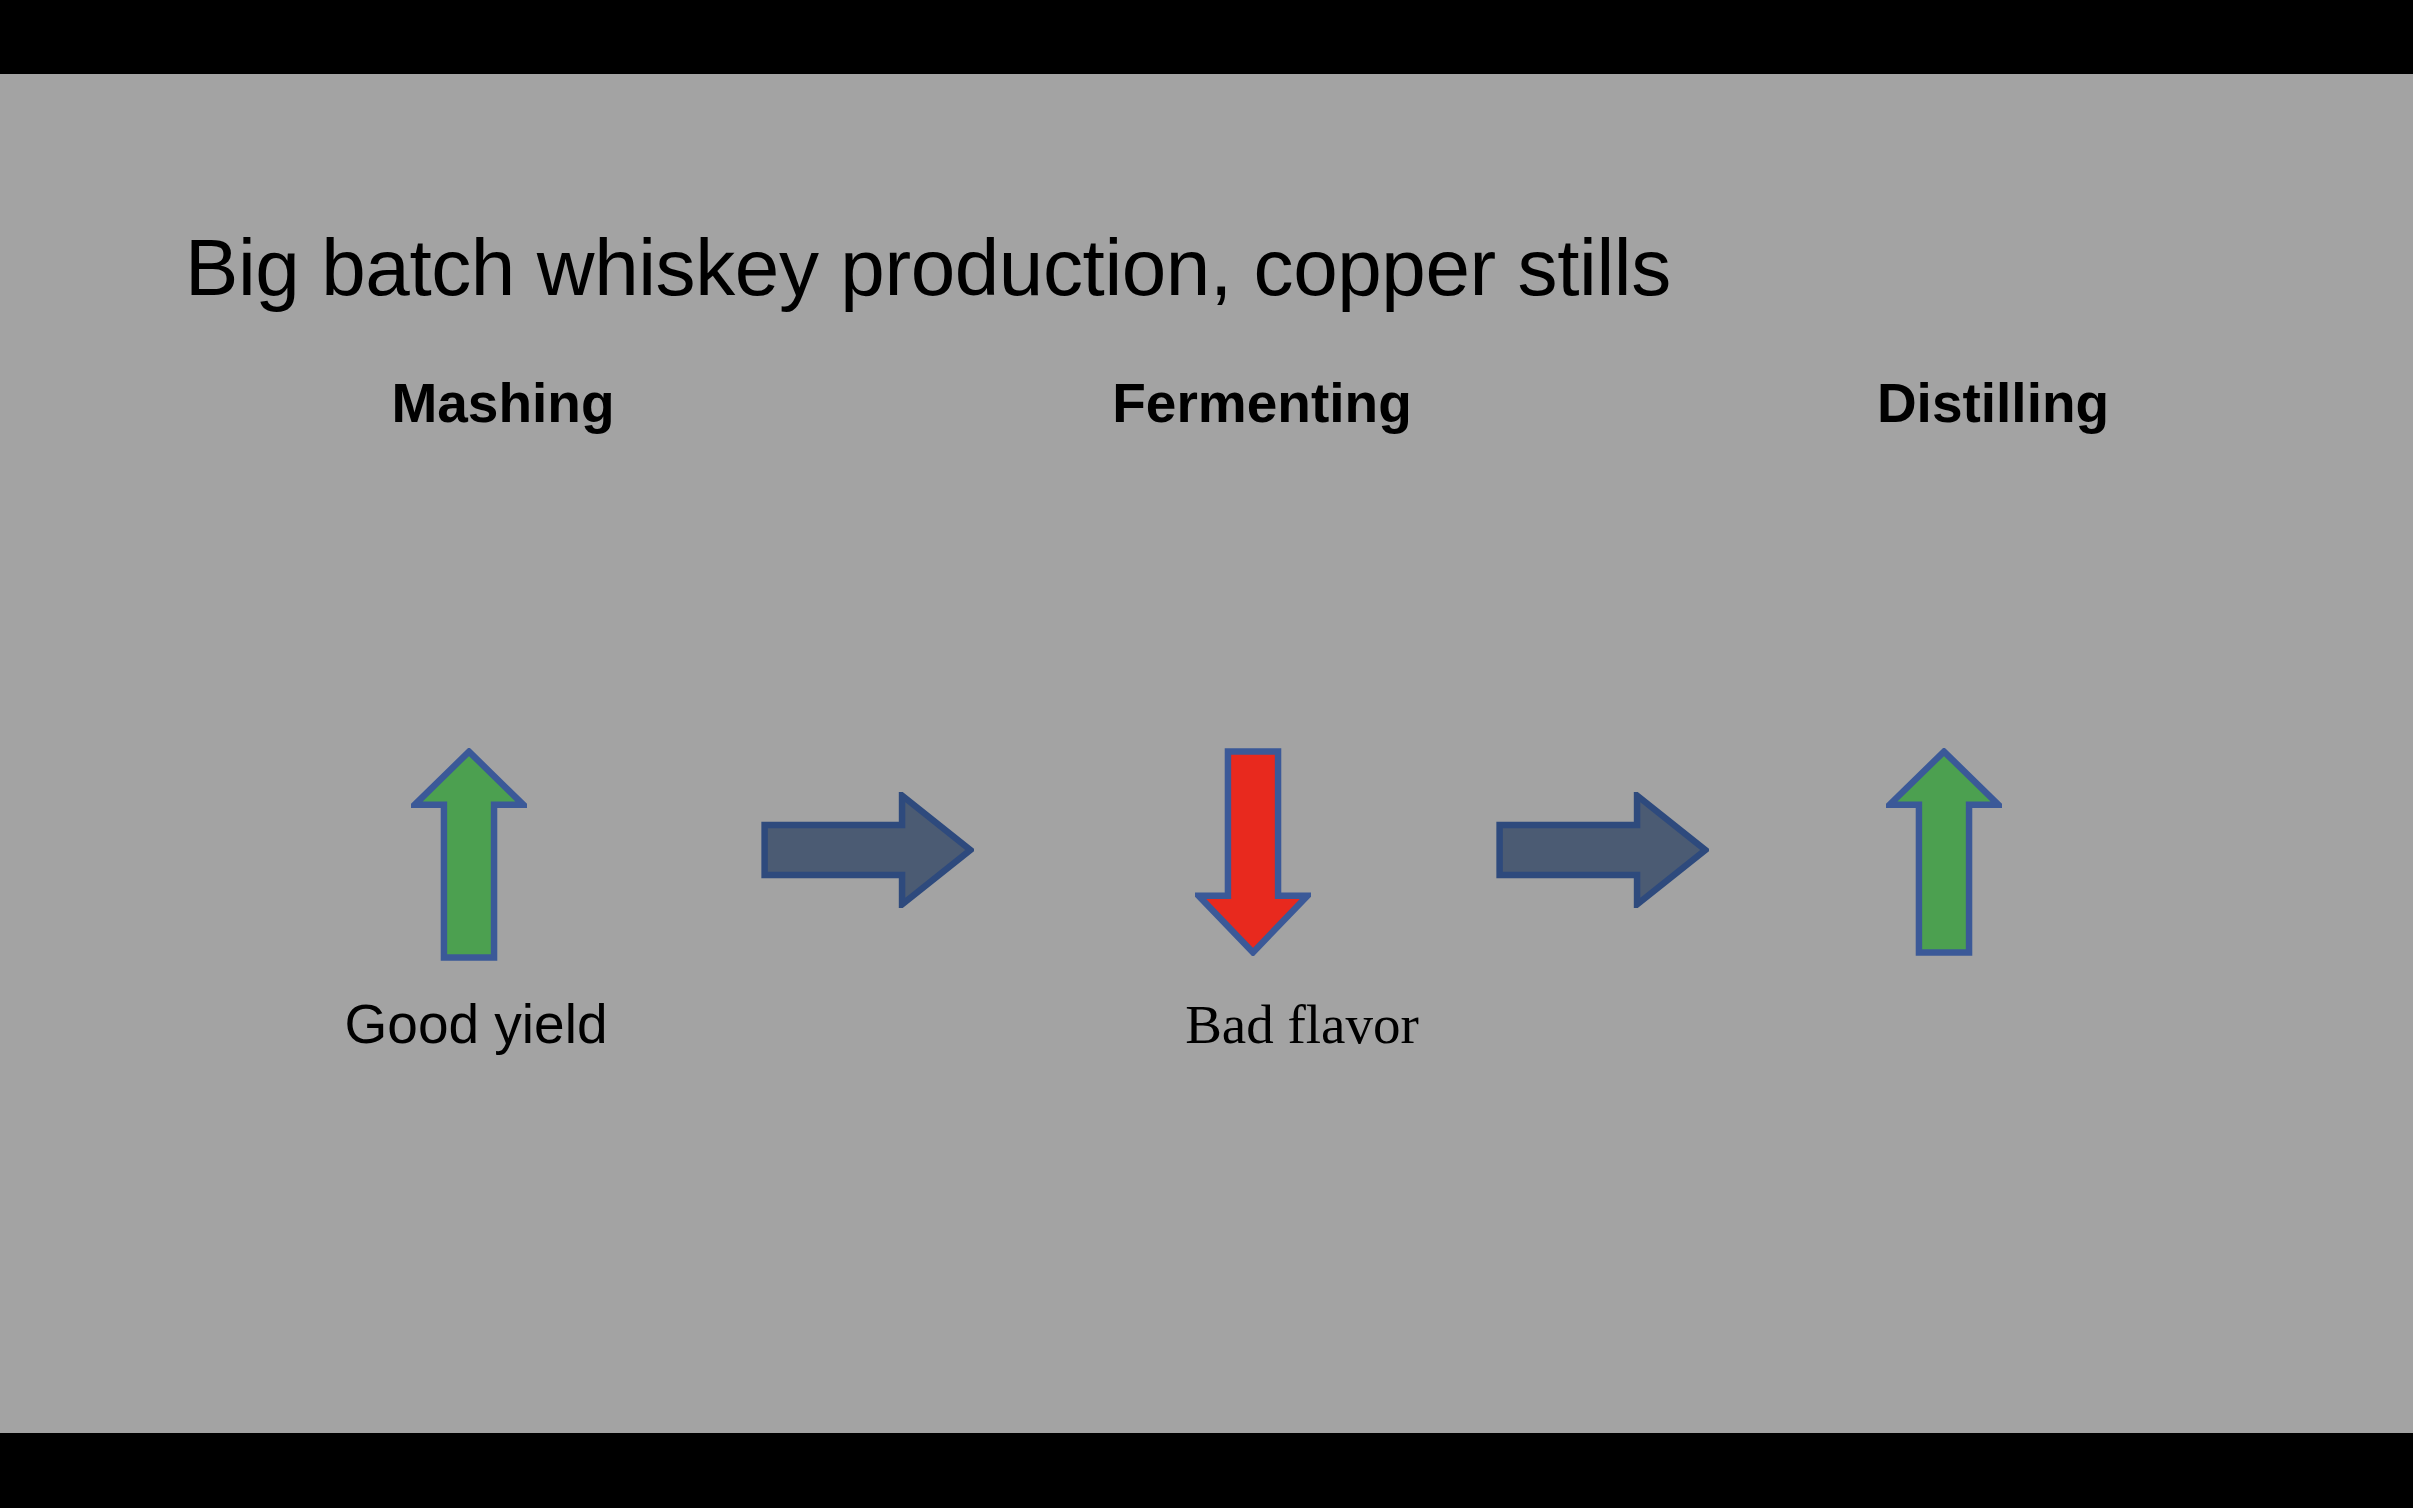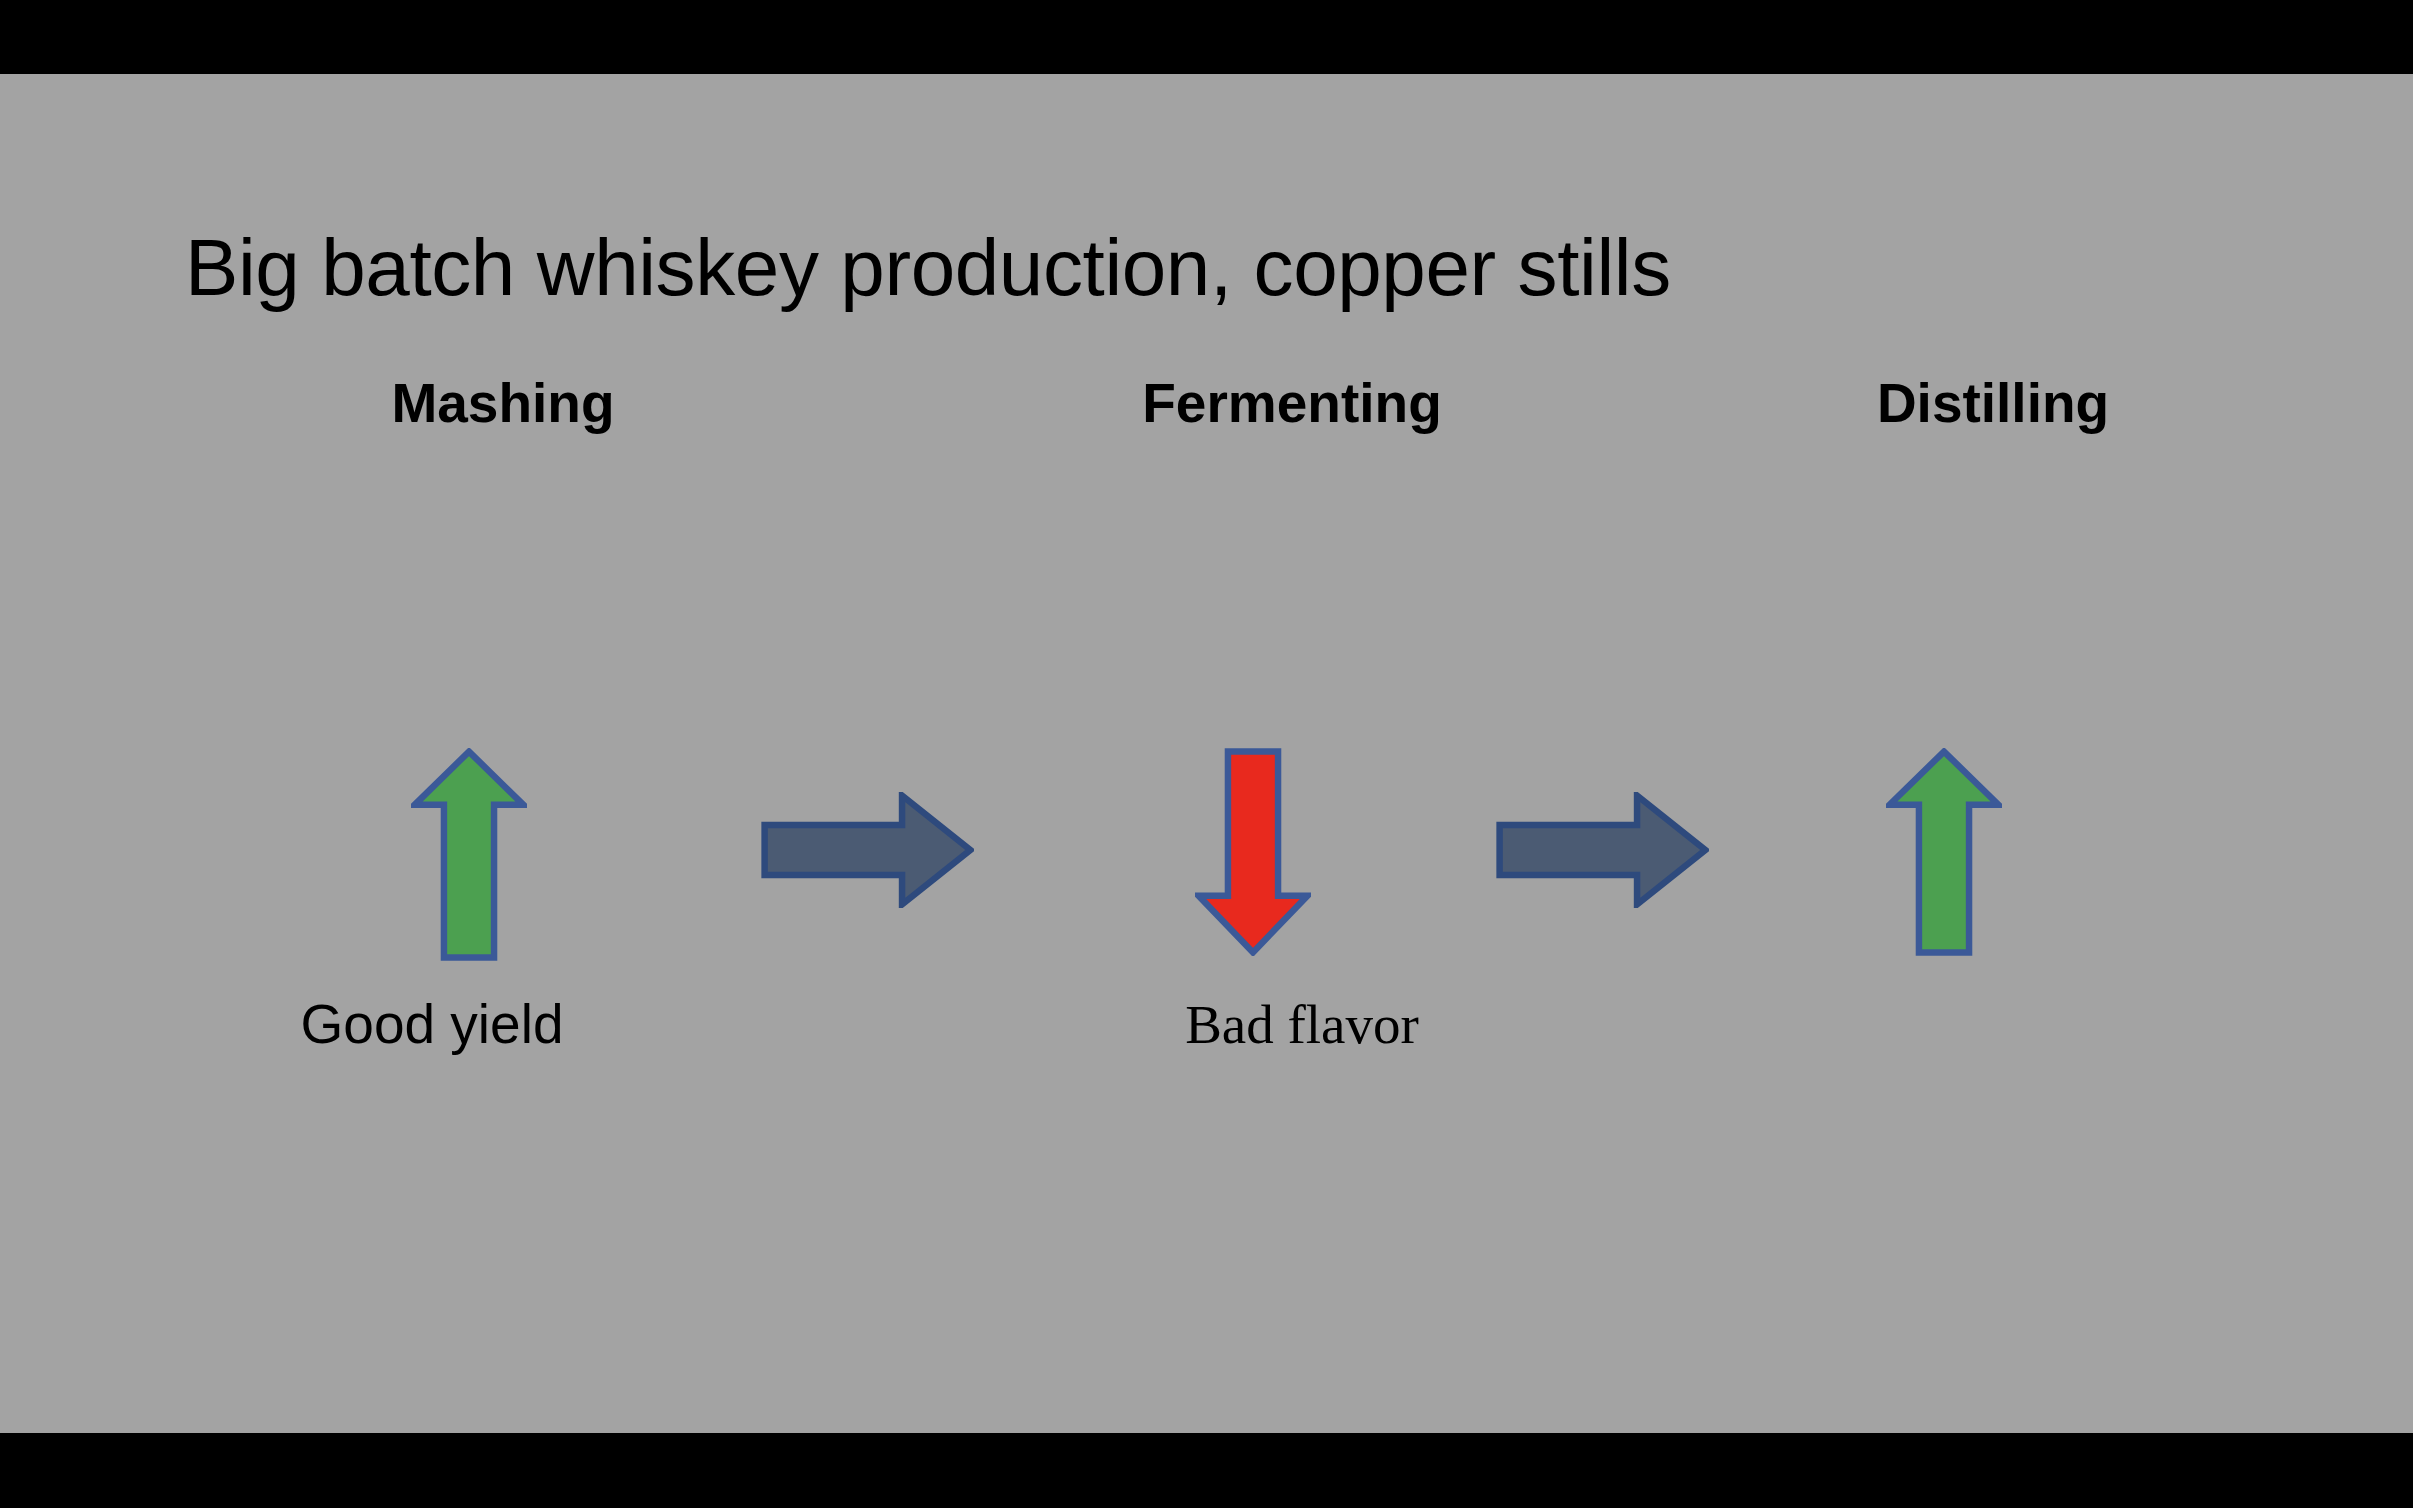--- a/index.html
+++ b/index.html
@@ -61,36 +61,36 @@
     top: 302px;
     font-size: 55px;
     line-height: 1.0;
     font-weight: 700;
     color: #000000;
     text-align: center;
     white-space: nowrap;
     transform: translateX(-50%);
   }
   #stage-label-0 { left: 503px;  }
-  #stage-label-1 { left: 1292px; }
+  #stage-label-1 { left: 1262px; }
   #stage-label-2 { left: 1993px; }
 
   
   .outcome-label {
     position: absolute;
     top: 923px;
     font-size: 55px;
     line-height: 1.0;
     font-weight: 400;
     color: #000000;
     text-align: center;
     white-space: nowrap;
     transform: translateX(-50%);
   }
-  #outcome-label-0 { left: 432px;  }
+  #outcome-label-0 { left: 476px;  }
   #outcome-label-1 { left: 1302px; font-family: Liberation Serif, serif; }
   #outcome-label-2 { left: 2018px; }
 
   
   .arrow-shape {
     position: absolute;
     display: block;
   }
   #arrow-up-green-1   { left: 411px;  top: 674px;  width: 116px; height: 213px; }
   #arrow-right-gray-1 { left: 761px; top: 718px; width: 213px; height: 116px; }

